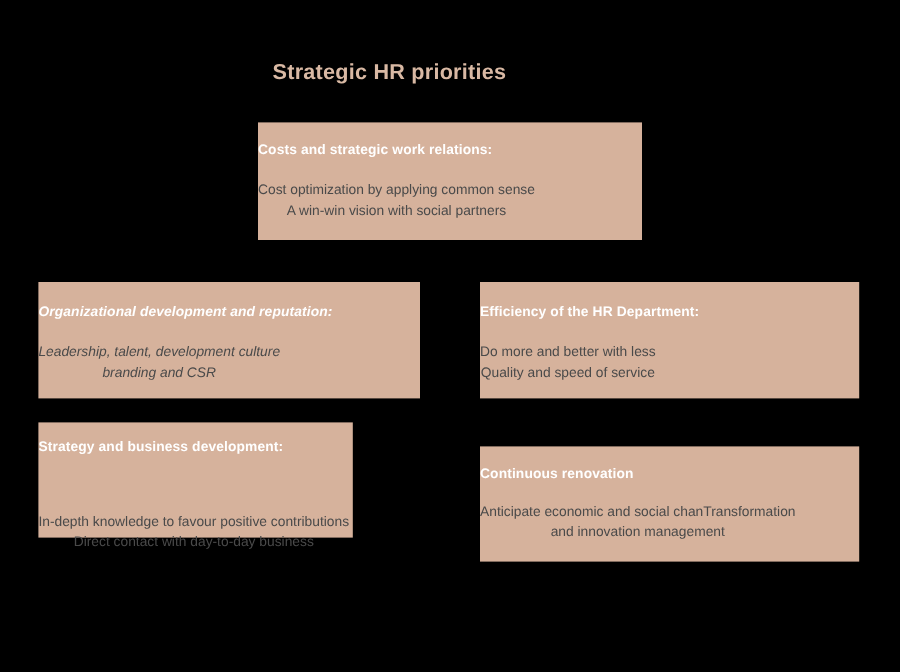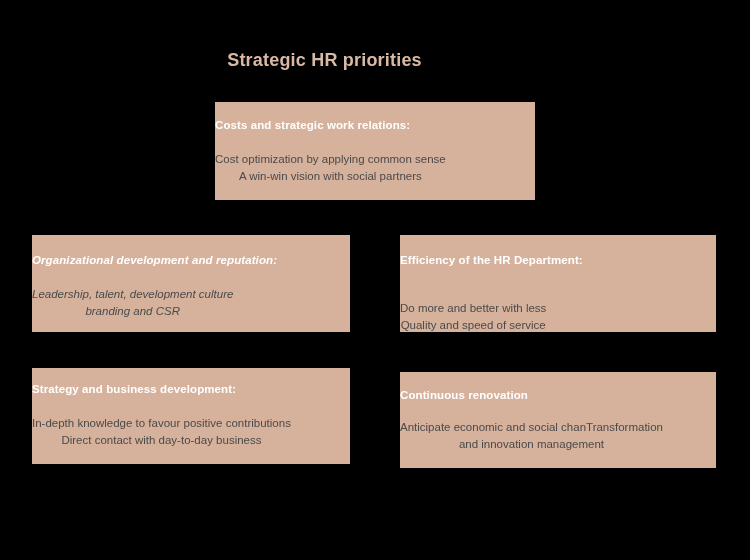--- a/index.html
+++ b/index.html
@@ -76,30 +76,30 @@
     font-style: italic;
   }
   #card-mid-left .card-heading { margin-top: 18px; }
   #card-mid-left .card-body { margin-top: 18px; }
 
   #card-mid-right {
     left: 400px;
     top: 235px;
     width: 316px;
     height: 97px;
-    gap: 14px;
   }
   #card-mid-right .card-heading { margin-top: 18px; }
   #card-mid-right .card-body { margin-top: 18px; }
 
   #card-bot-left {
     left: 32px;
-    top: 368px;
-    width: 318px;
+    top: 352px;
+    width: 262px;
     height: 96px;
+    gap: 28px;
   }
   #card-bot-left .card-heading { margin-top: 14px; }
   #card-bot-left .card-body { margin-top: 18px; }
 
   #card-bot-right {
     left: 400px;
     top: 372px;
     width: 316px;
     height: 96px;
   }

